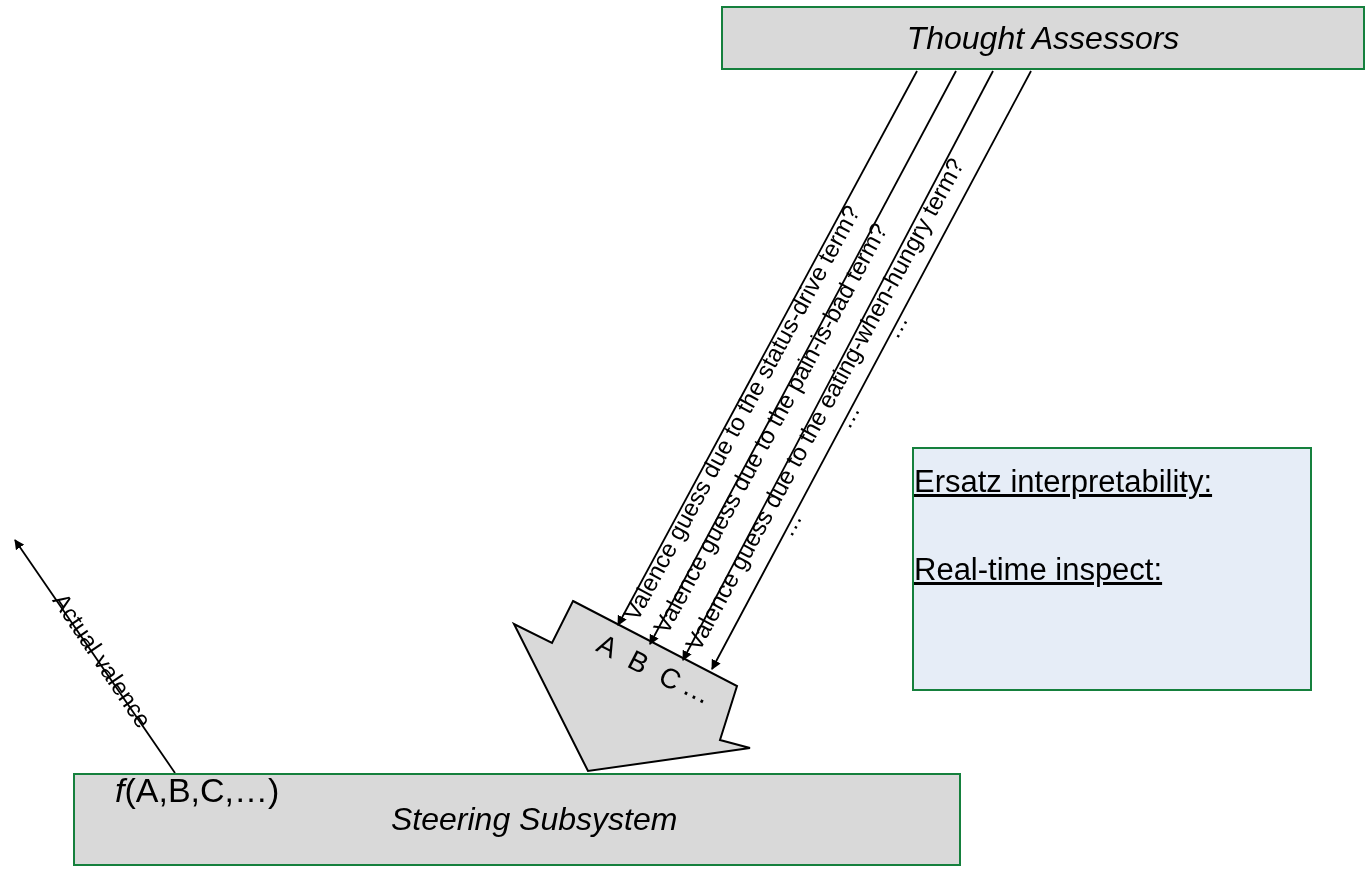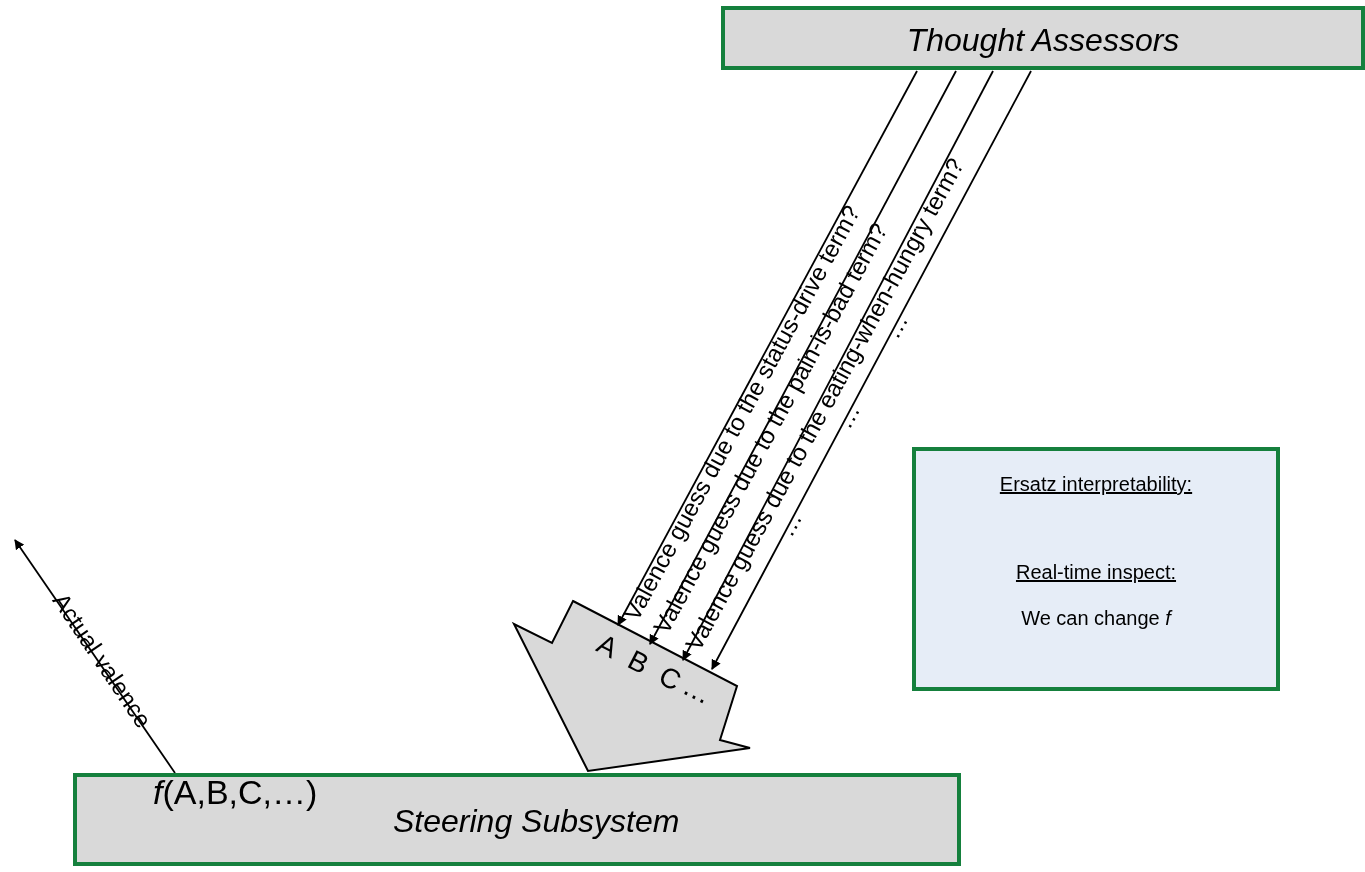--- a/index.html
+++ b/index.html
@@ -1,28 +1,28 @@
 <!DOCTYPE html>
 <html><head>
 <meta charset="utf-8">
 <style>
   html, body { margin: 0; padding: 0; background: #ffffff; }
   body { width: 1365px; height: 872px; position: relative; overflow: hidden;
          font-family: "Liberation Sans", "DejaVu Sans", sans-serif; color: #000; }
   svg { position: absolute; left: 0; top: 0; }
-  .box { position: absolute; box-sizing: border-box; border: 4px solid #15803d; }
+  .box { position: absolute; box-sizing: border-box; border: 2px solid #15803d; }
   .gray { background: #d9d9d9; }
   .blue { background: #e6edf7; }
   .ital { font-style: italic; }
   #ta-box { left: 721px; top: 6px; width: 644px; height: 64px; }
   #ta-label { position: absolute; left: 0; right: 0; top: 12px; text-align: center; font-size: 32px; }
   #ss-box { left: 73px; top: 773px; width: 888px; height: 93px; }
   #ss-label { position: absolute; left: 292px; top: 26px; font-size: 32px; margin-left: 24px; }
-  #f-label { position: absolute; left: 40px; top: -4px; font-size: 34px; margin-left: 36px; }
-  #info-box { left: 912px; top: 447px; width: 368px; height: 244px; text-align: center; font-size: 20px; line-height: 46px; padding-top: 10px; }
+  #f-label { position: absolute; left: 40px; top: -4px; font-size: 34px; }
+  #info-box { left: 912px; top: 447px; width: 400px; height: 244px; text-align: left; font-size: 31px; line-height: 46px; padding-top: 10px; }
   #info-box .u { text-decoration: underline; }
   #info-box .gap { height: 42px; }
   .rot { position: absolute; white-space: nowrap; font-size: 24px; transform-origin: 0 0; }
 </style>
 </head>
 <body>
 
 <svg width="1365" height="872">
   <defs>
     <marker id="ah" markerWidth="10" markerHeight="10" refX="9" refY="5" orient="auto" markerUnits="userSpaceOnUse">
@@ -60,14 +60,13 @@
 
 <div class="box gray" id="ss-box">
   <div id="f-label"><span class="ital">f</span><span>(A,B,C,…)</span></div>
   <div id="ss-label" class="ital">Steering Subsystem</div>
 </div>
 
 <div class="box blue" id="info-box">
   <div class="u">Ersatz interpretability:</div>
   <div class="gap"></div>
   <div class="u">Real-time inspect:</div>
-  <div><span>We can change </span><span class="ital">f</span></div>
 </div>
 
 </body></html>

